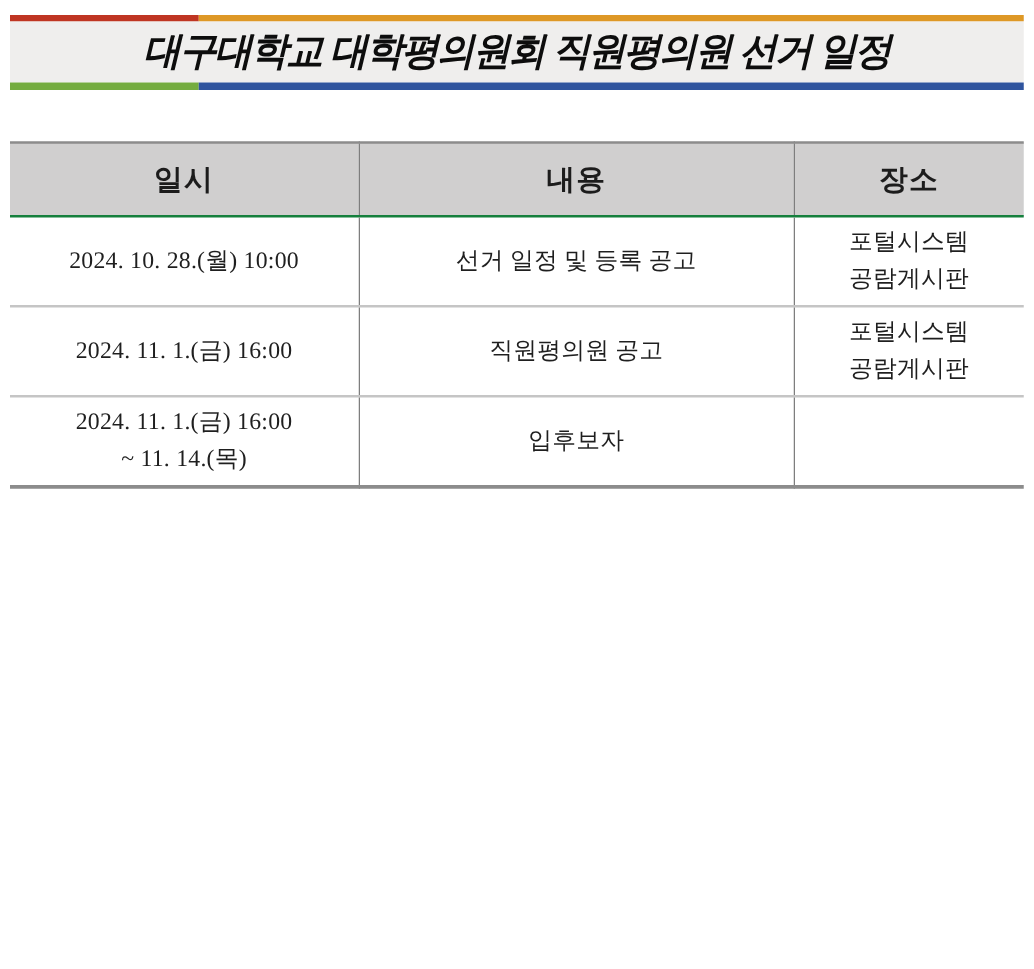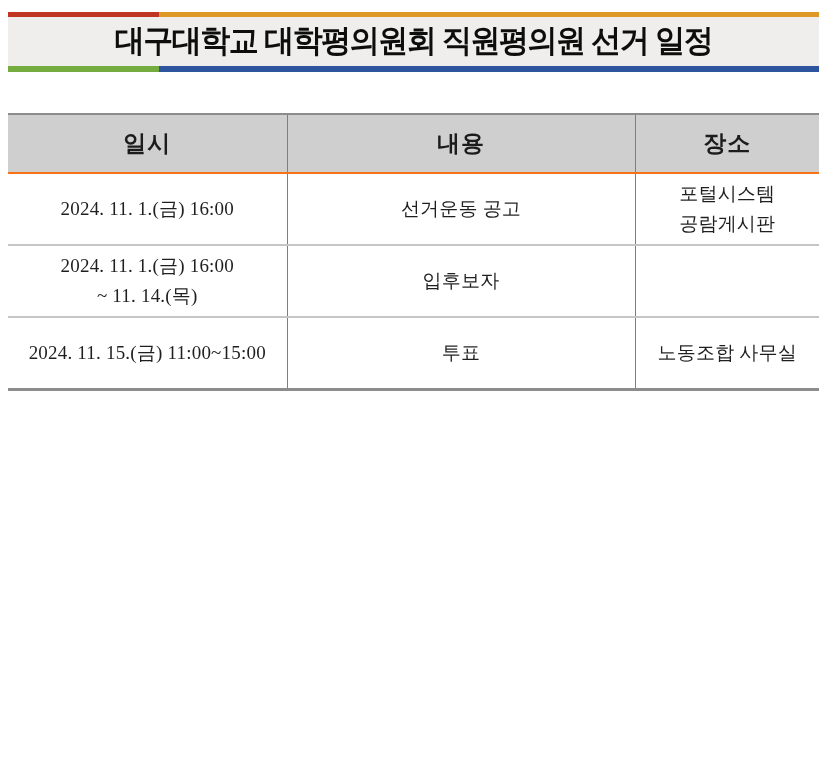--- a/index.html
+++ b/index.html
@@ -7,21 +7,21 @@
     --title_bg: #efeeed; --header_bg: #d0cfcf;
     --line_dark: #7e7e7e; --line_light: #c5c5c5; --line_outer: #8c8c8c;
   }
   * { margin: 0; padding: 0; box-sizing: border-box; }
   html, body { background: #ffffff; }
   .page {
     width: 827px; height: 775px; background: #ffffff; overflow: hidden;
     font-family: "Liberation Serif", "DejaVu Serif", serif; color: #1c1c1c;
   }
   
-  .banner { margin: 12px 8px 0 8px; }
+  .banner { margin: 12px 8px 0 8px; font-style: italic; }
   .bar { display: flex; width: 100%; }
   .bar-top { height: 5px; }
   .bar-bottom { height: 6px; }
   .bar .seg-left { width: 151px; flex: none; }
   .bar .seg-right { flex: 1; }
   .bar-top .seg-left { background: var(--red); }
   .bar-top .seg-right { background: var(--orange); }
   .bar-bottom .seg-left { background: var(--green); }
   .bar-bottom .seg-right { background: var(--blue); }
   .title-box {
@@ -39,21 +39,21 @@
     width: 811px; border-collapse: collapse; table-layout: fixed;
     border-top: 2px solid var(--line_outer);
     border-bottom: 3px solid var(--line_outer);
   }
   col.c-datetime { width: 279px; }
   col.c-content  { width: 348px; }
   col.c-place    { width: 184px; }
   thead th {
     background: var(--header_bg); height: 59px;
     font-size: 23px; font-weight: 700; letter-spacing: 1px;
-    border-bottom: 2px solid #f97316; text-align: center; vertical-align: middle;
+    border-bottom: 2px solid #15803d; text-align: center; vertical-align: middle;
   }
   thead th + th, tbody td + td { border-left: 1px solid var(--line_dark); }
   tbody td {
     height: 72px; text-align: center; vertical-align: middle;
     font-size: 19px; letter-spacing: 0.2px; color: #1f1f1f;
   }
   tbody tr + tr td { border-top: 2px solid var(--line_light); }
   tbody td .line { line-height: 30px; }
 </style>
 </head>
@@ -85,48 +85,49 @@
       <thead>
         <tr>
           <th>일시</th>
           <th>내용</th>
           <th>장소</th>
         </tr>
       </thead>
       <tbody>
           <tr>
             <td>
+              <div class="line">2024.  10.  28.(월)  10:00</div>
+            </td>
+            <td>
+              <div class="line">선거  일정  및  등록  공고</div>
+            </td>
+            <td>
+              <div class="line">포털시스템</div>
+              <div class="line">공람게시판</div>
+            </td>
+          </tr>
+          <tr>
+            <td>
               <div class="line">2024.  11.  1.(금)  16:00</div>
             </td>
             <td>
-              <div class="line">선거운동  공고</div>
+              <div class="line">직원평의원  공고</div>
             </td>
             <td>
               <div class="line">포털시스템</div>
               <div class="line">공람게시판</div>
             </td>
           </tr>
           <tr>
             <td>
               <div class="line">2024.  11.  1.(금)  16:00</div>
               <div class="line">~  11.  14.(목)</div>
             </td>
             <td>
               <div class="line">입후보자</div>
             </td>
             <td></td>
           </tr>
-          <tr>
-            <td>
-              <div class="line">2024.  11.  15.(금)  11:00~15:00</div>
-            </td>
-            <td>
-              <div class="line">투표</div>
-            </td>
-            <td>
-              <div class="line">노동조합  사무실</div>
-            </td>
-          </tr>
         </tbody>
     </table>
   </div>
 
 </div>
 
 </body></html>

